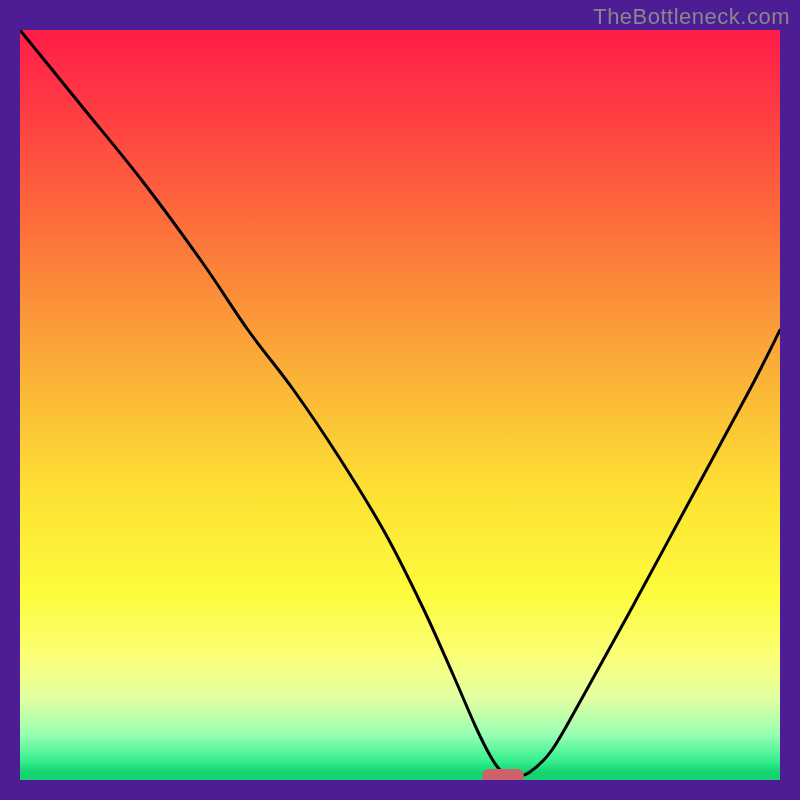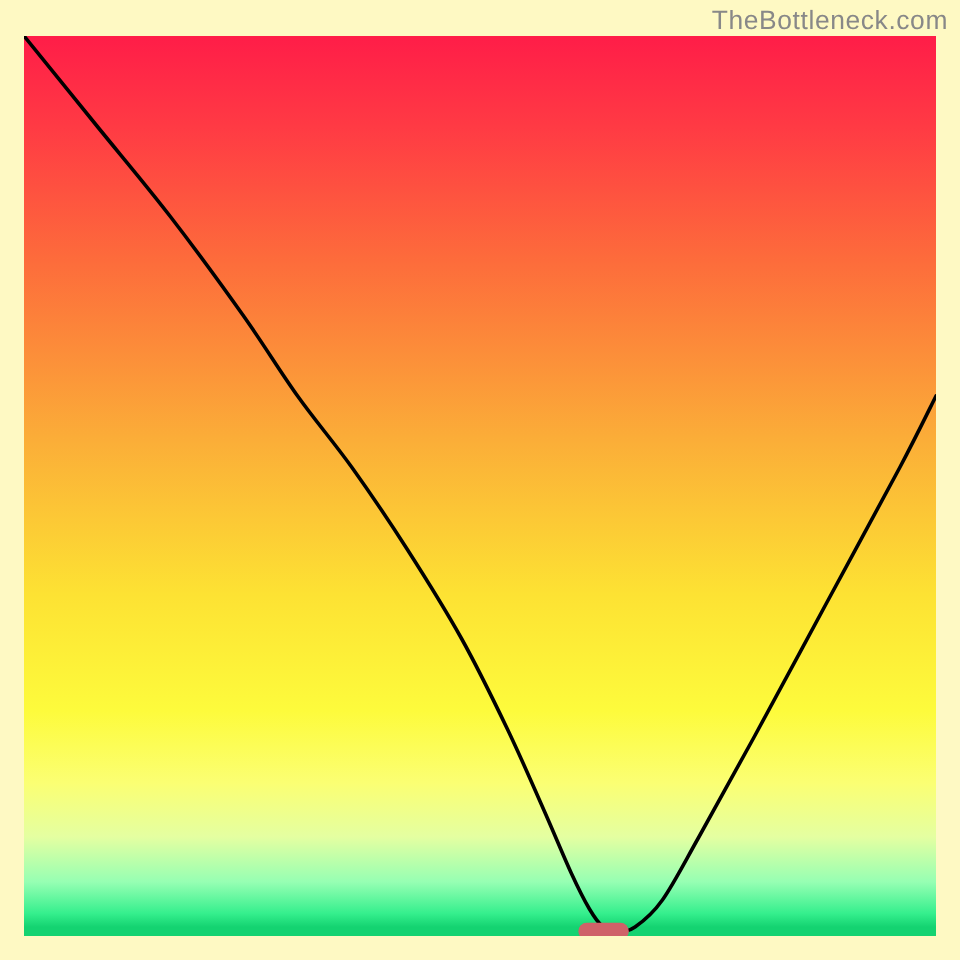--- a/index.html
+++ b/index.html
@@ -8,21 +8,21 @@
     width: 800px;
     height: 800px;
     background: #000;
     overflow: hidden;
     font-family: Arial, Helvetica, sans-serif;
   }
   .frame {
     position: relative;
     width: 800px;
     height: 800px;
-    background: #fef9c3;
+    background: #4c1d95;
   }
   .watermark {
     position: absolute;
     top: 4px;
     right: 10px;
     color: #888;
     font-size: 22px;
     font-weight: 500;
     letter-spacing: 0.5px;
     z-index: 4;

